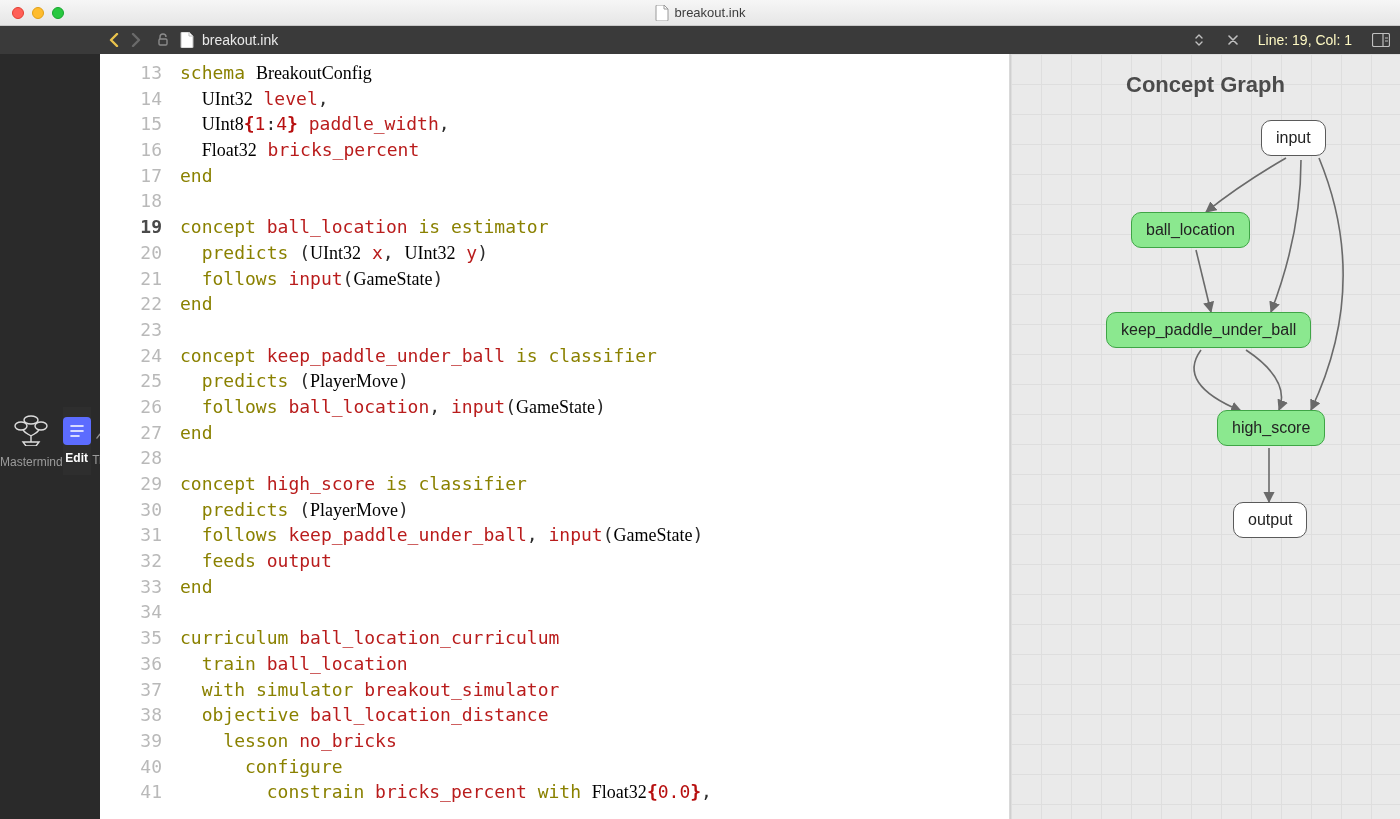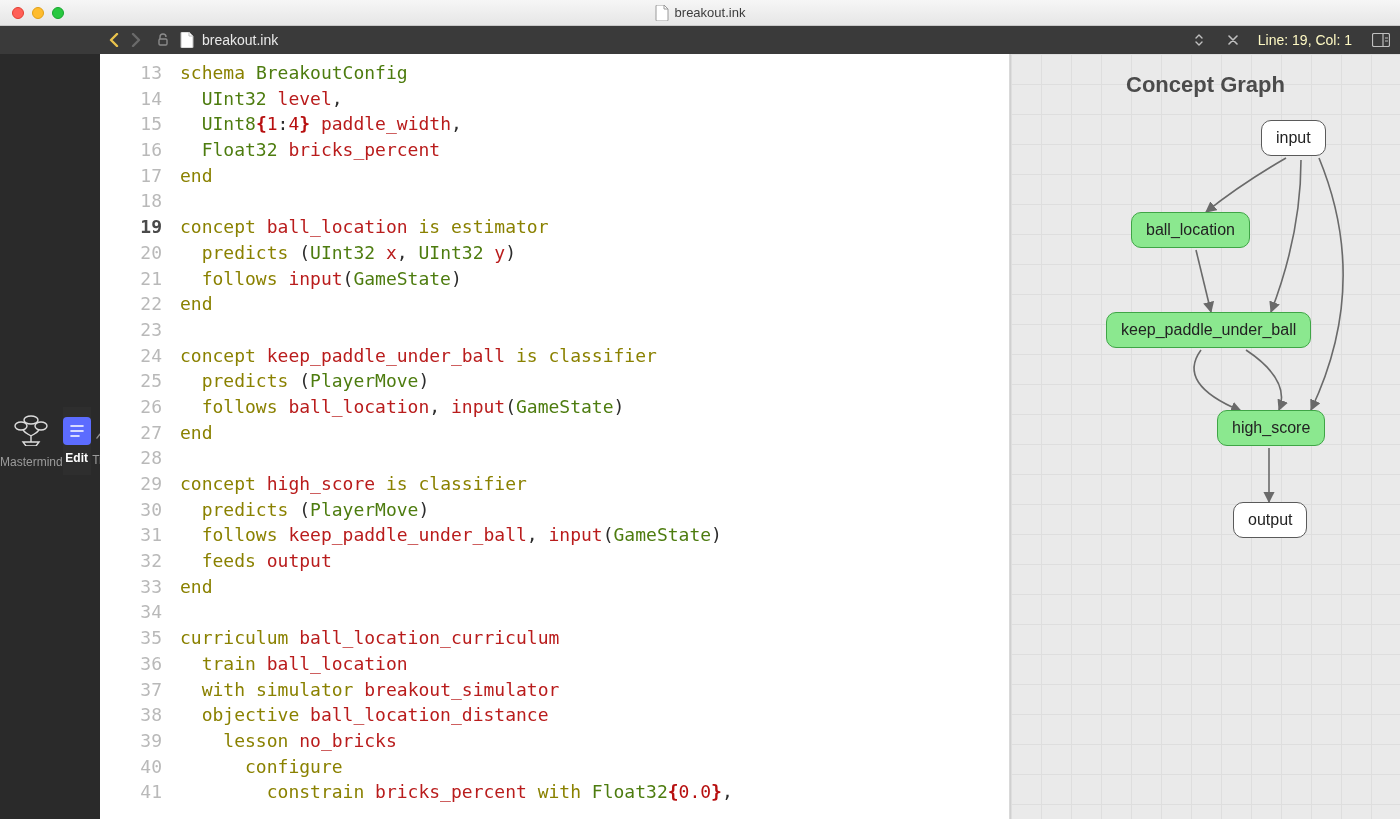--- a/index.html
+++ b/index.html
@@ -121,21 +121,21 @@
   .gutter .ln.current { color: #4a4a4a; font-weight: 600; }
   .code {
     padding: 6px 0 0 0;
     white-space: pre;
     color: #222;
   }
   .code .row { height: 25.7px; }
 
   
   .kw     { color: #8a8100; }   
-  .type   { color: #4d7c0f; }   
+  .type   { color: #000000; font-family: Liberation Serif, serif; }   
   .ident  { color: #b91c1c; }
   .punct  { color: #2c2c2c; }
   .num    { color: #b70f0f; }
   .brace  { color: #b70f0f; font-weight: 600; }
 
   
   .panel {
     width: 390px;
     background: #eaeaea;
     border-left: 1px solid #d0d0d0;

